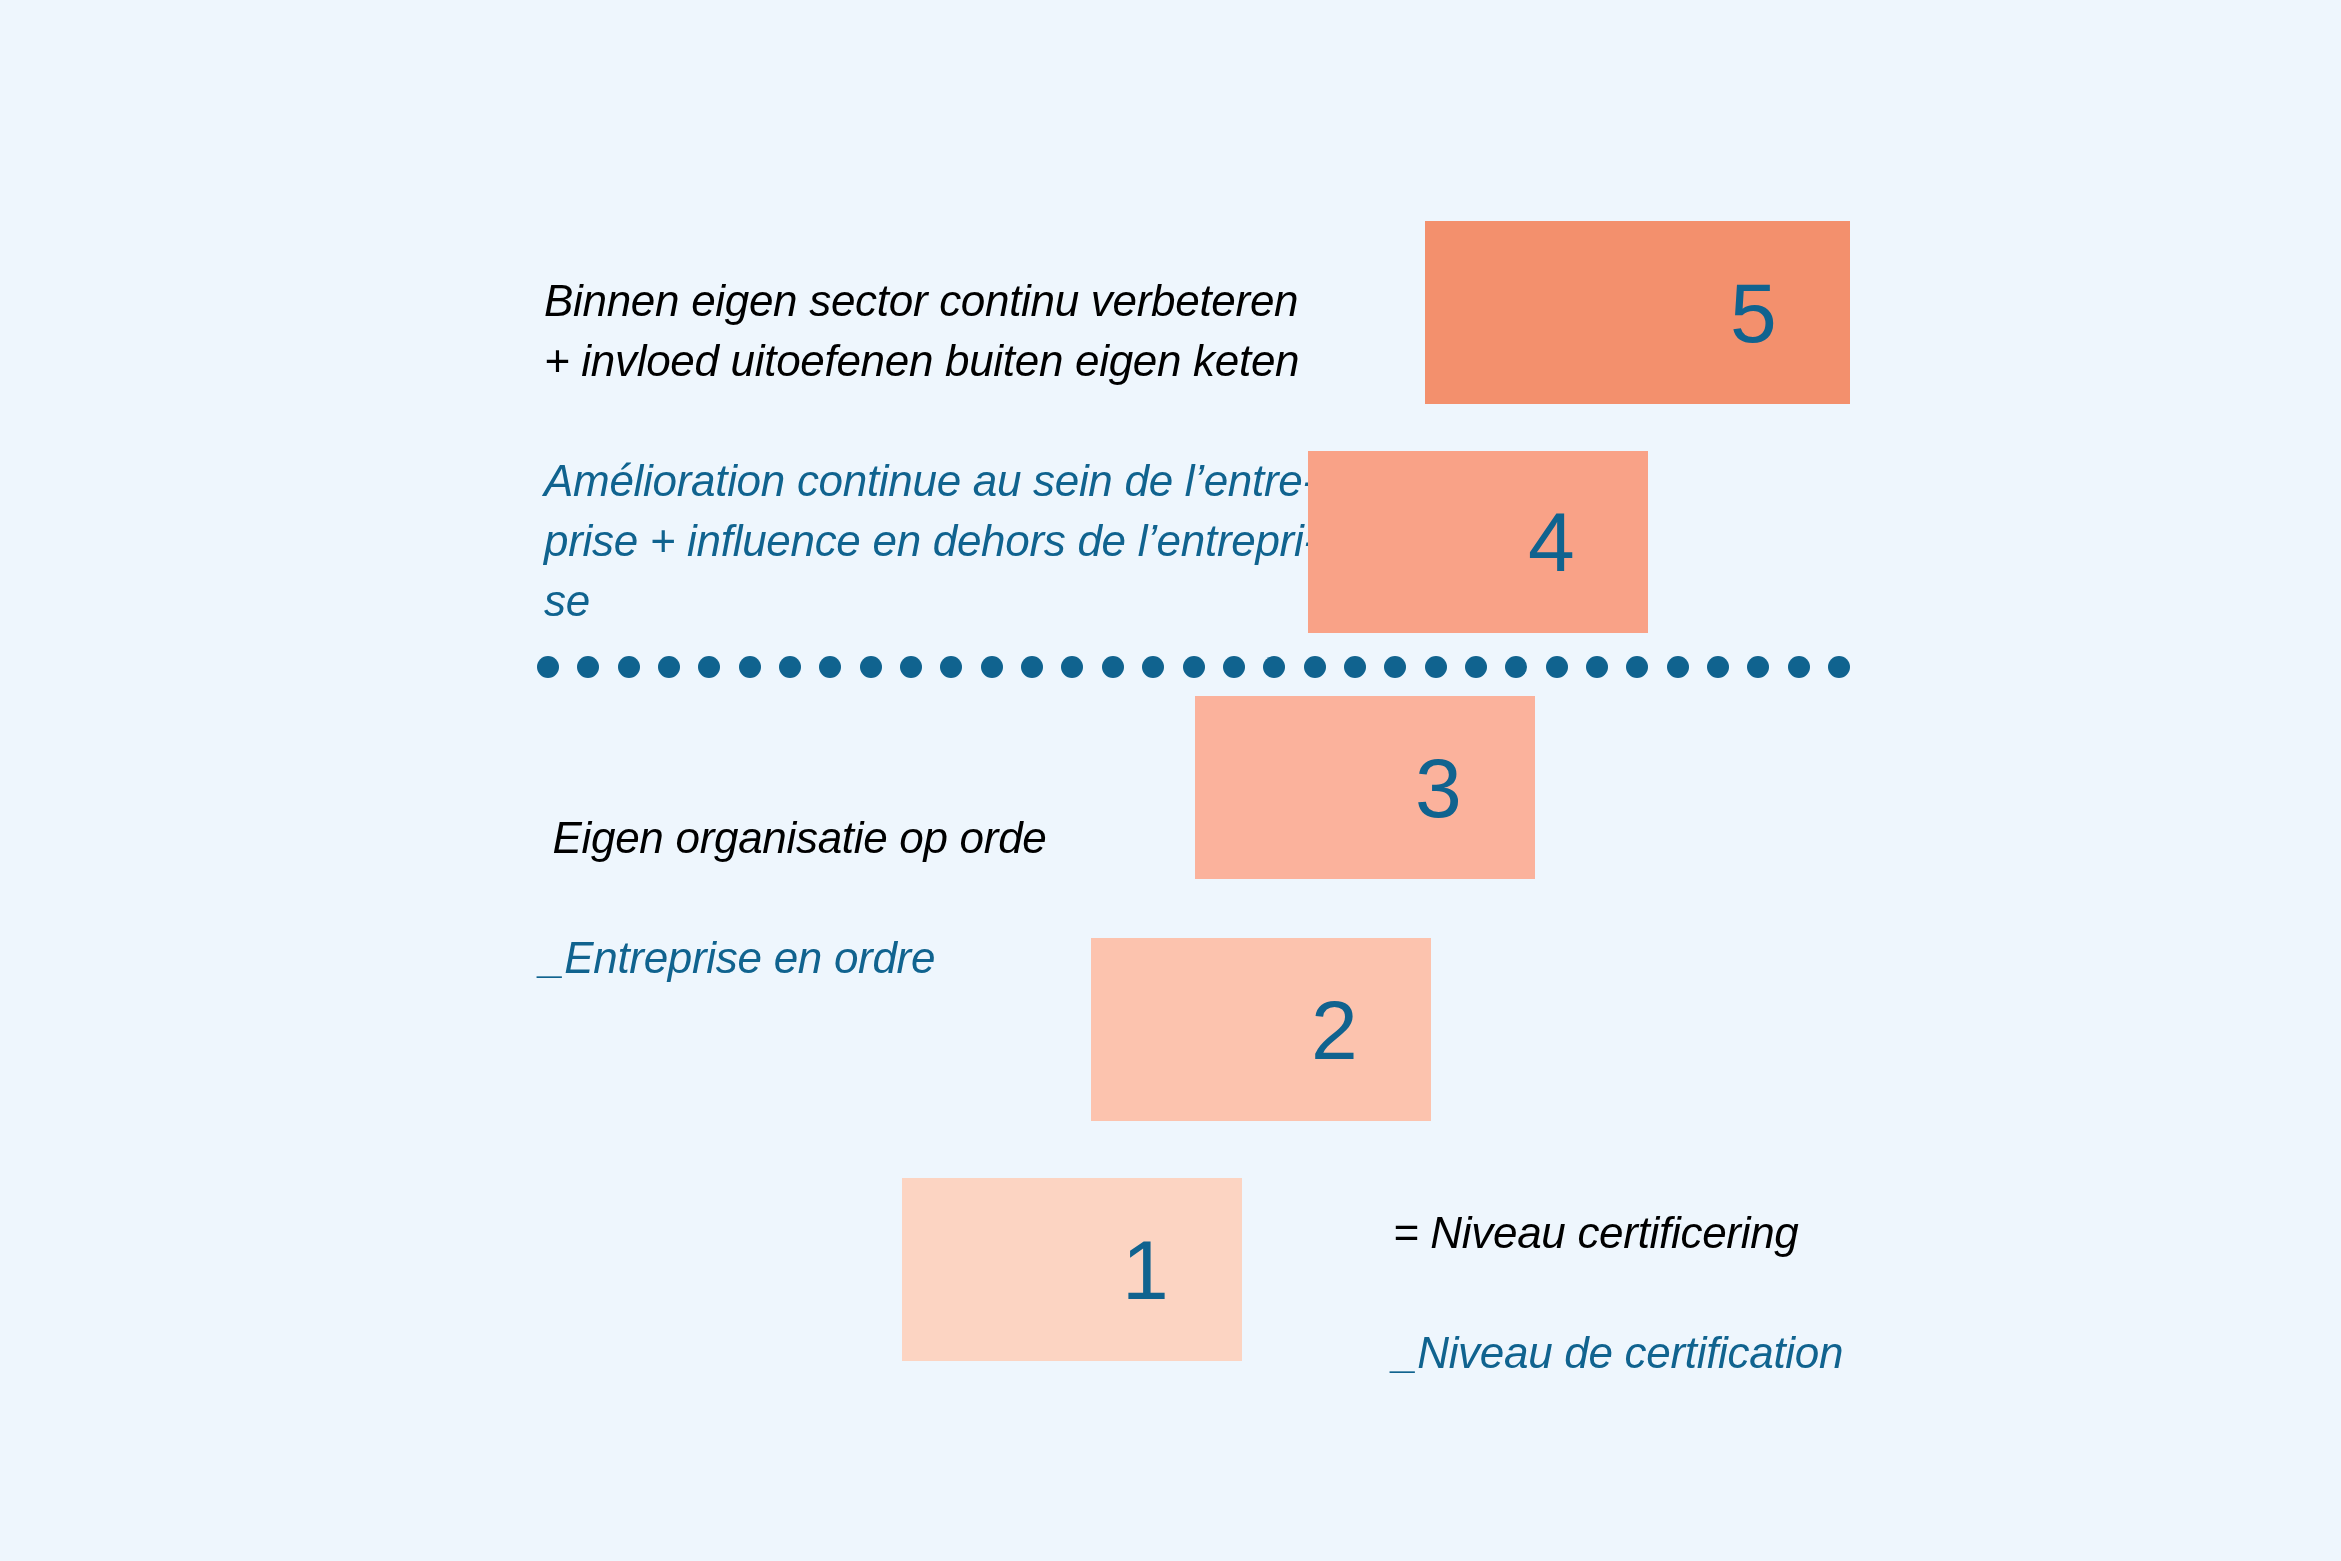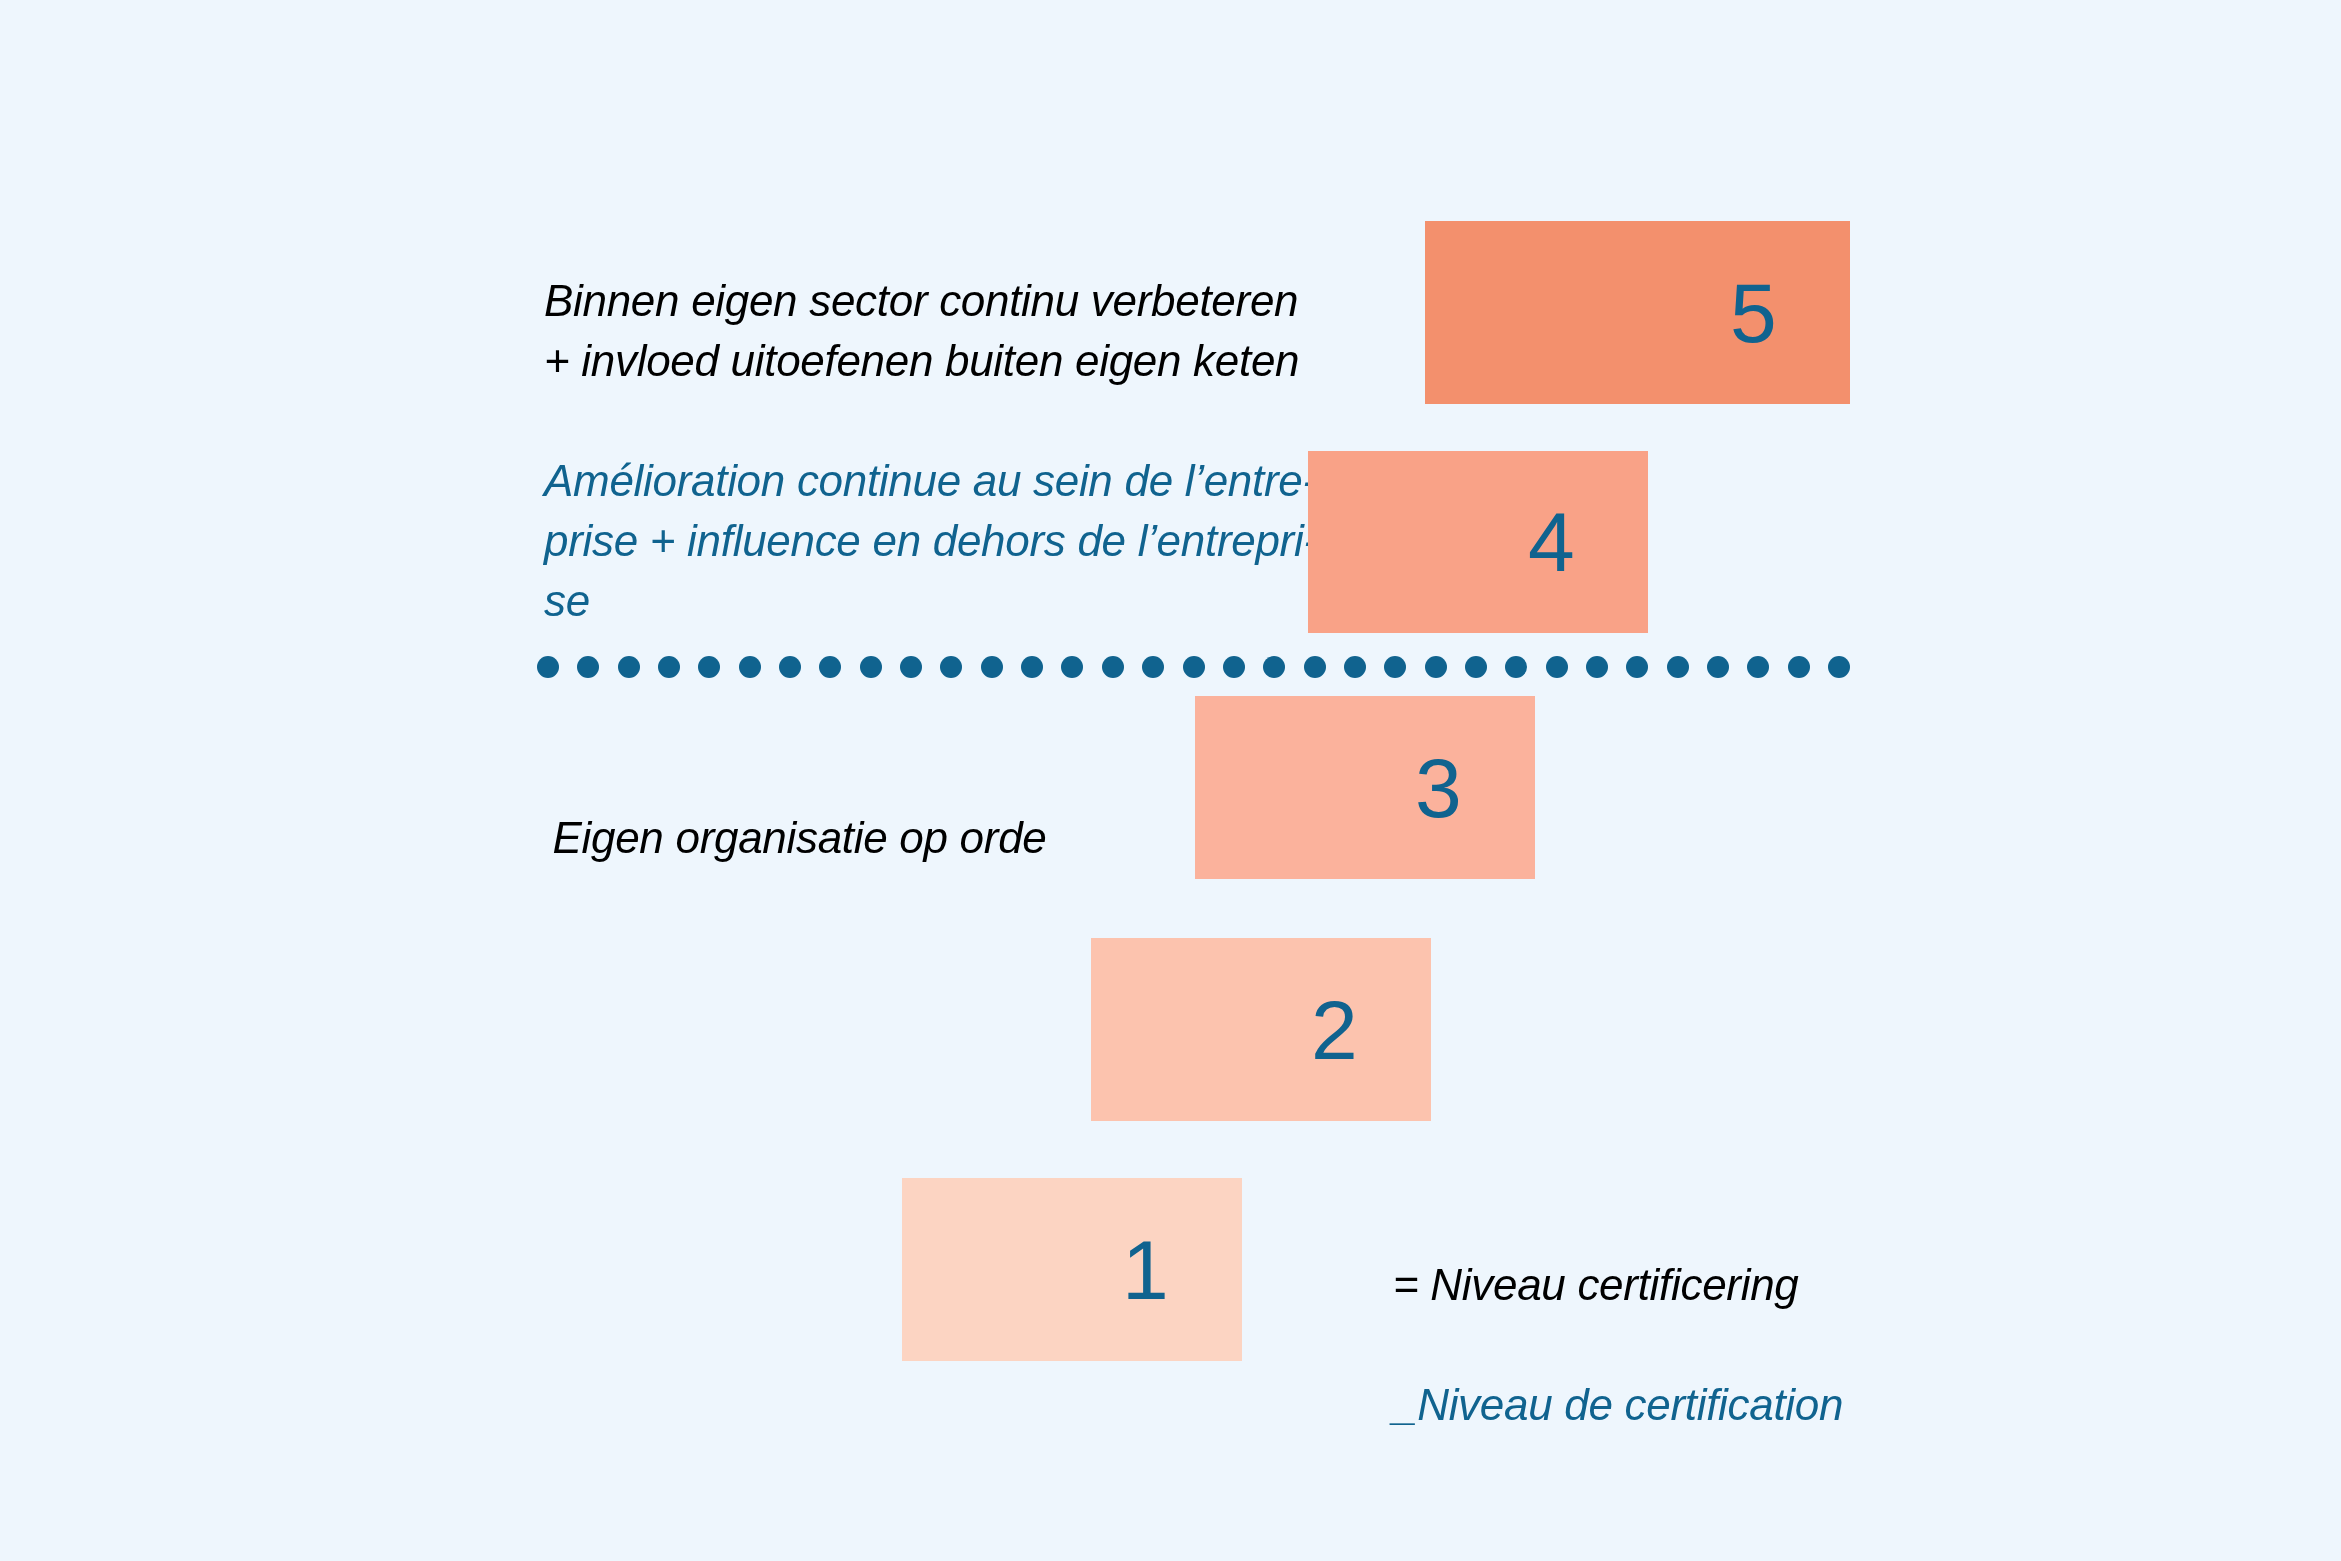--- a/index.html
+++ b/index.html
@@ -36,21 +36,21 @@
     top: 211px;
     width: 804px;
   }
   #label-mid {
     left: 540px;
     top: 709px;
     width: 703px;
   }
   #legend {
     left: 1393px;
-    top: 1195px;
+    top: 1143px;
     width: 703px;
   }
   .indent-1 { padding-left: 12.5px; margin-top: 39px; }
 
   
   .bar {
     position: absolute;
     box-sizing: border-box;
     display: flex;
     align-items: center;
@@ -144,20 +144,21 @@
     <span class="dot"></span>
     <span class="dot"></span>
     <span class="dot"></span>
     <span class="dot"></span>
     <span class="dot"></span>
     <span class="dot"></span>
   </div>
 
   <div id="label-mid" class="txt-block">
     <div class="txt-nl indent-1">Eigen organisatie op orde</div>
+    <div class="txt-fr">_Entreprise en ordre</div>
   </div>
 
   <div id="bar-3" class="bar" style="background:#fbb29c">
     <span class="bar-num">3</span>
   </div>
 
   <div id="bar-2" class="bar" style="background:#fcc3ae">
     <span class="bar-num">2</span>
   </div>
 

